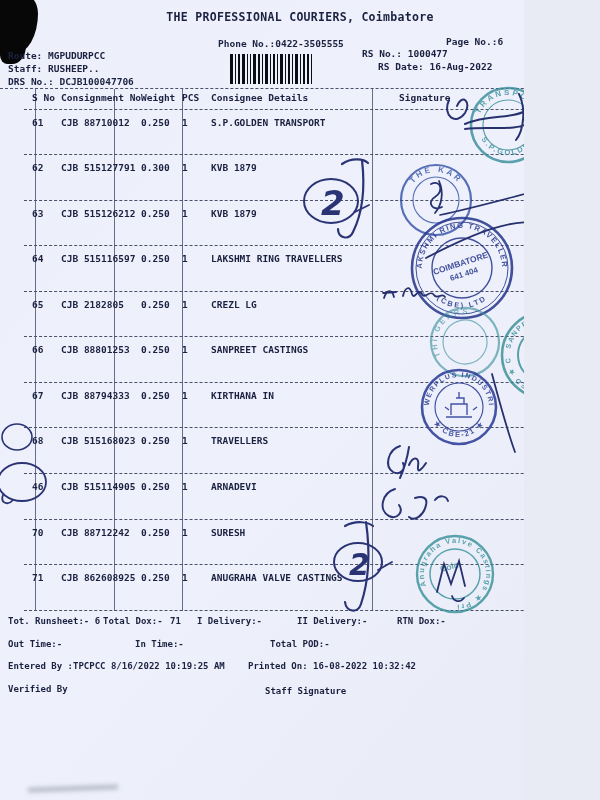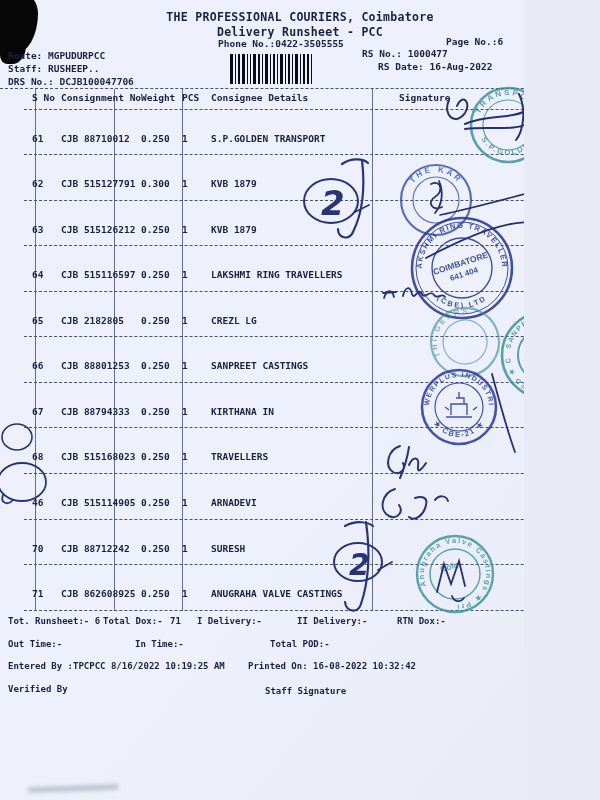--- a/index.html
+++ b/index.html
@@ -20,21 +20,21 @@
   .staff{top:63px;left:8px;}
   .drs{top:76px;left:8px;}
   .rsno{top:48px;left:362px;}
   .rsdate{top:61px;left:362px;padding-left:16px;}
   .barcode{top:54px;left:230px;}
   
   .tbl{position:absolute;top:88px;left:0;width:600px;height:522px;
        border-top:1.4px dashed #4a5068;border-bottom:0;padding-left:24px;}
   .t-head{position:relative;height:19.6px;border-bottom:1.4px dashed #4a5068;}
   .t-row{position:relative;height:45.55px;border-bottom:1.4px dashed #4a5068;box-sizing:border-box;}
-  .cell{position:absolute;top:7px;font-size:9.5px;white-space:nowrap;margin-top:16px;}
+  .cell{position:absolute;top:7px;font-size:9.5px;white-space:nowrap;}
   .h-cell{position:absolute;top:3px;font-size:9.5px;white-space:nowrap;}
   .x-sno{left:8px;} .x-con{left:37px;} .x-wt{left:117px;} .x-pcs{left:158px;} .x-cde{left:187px;} .x-sig{left:375px;}
   .vline{position:absolute;top:0;width:1px;height:522px;background:#3a4263;opacity:.75;}
   .v1{left:35px;} .v2{left:114px;} .v3{left:182px;} .v4{left:372px;}
   
   .foot span{position:absolute;font-size:9px;white-space:nowrap;}
   
   .blob{position:absolute;top:-8px;left:-6px;width:44px;height:62px;background:#070707;
         border-radius:0 48% 62% 30% / 0 40% 75% 55%;}
   .blob2{position:absolute;top:30px;left:0px;width:26px;height:34px;background:#070707;
@@ -47,21 +47,20 @@
 </head>
 <body>
 
 <div class="page">
 
   <div class="blob"></div>
   <div class="blob2"></div>
   <div class="smudge"></div>
 
   <div class="abs t-title">THE PROFESSIONAL COURIERS, Coimbatore</div>
-  <div class="abs t-sub">Delivery Runsheet - PCC</div>
   <div class="abs sm phone">Phone No.:0422-3505555</div>
   <div class="abs sm pageno">Page No.:6</div>
   <div class="abs sm route">Route: MGPUDURPCC</div>
   <div class="abs sm staff">Staff: RUSHEEP..</div>
   <div class="abs sm drs">DRS No.: DCJB100047706</div>
   <div class="abs sm rsno">RS No.: 1000477</div>
   <div class="abs sm rsdate">RS Date: 16-Aug-2022</div>
 
   <svg class="abs barcode" width="82" height="30">
     <g fill="#0c0c14">

